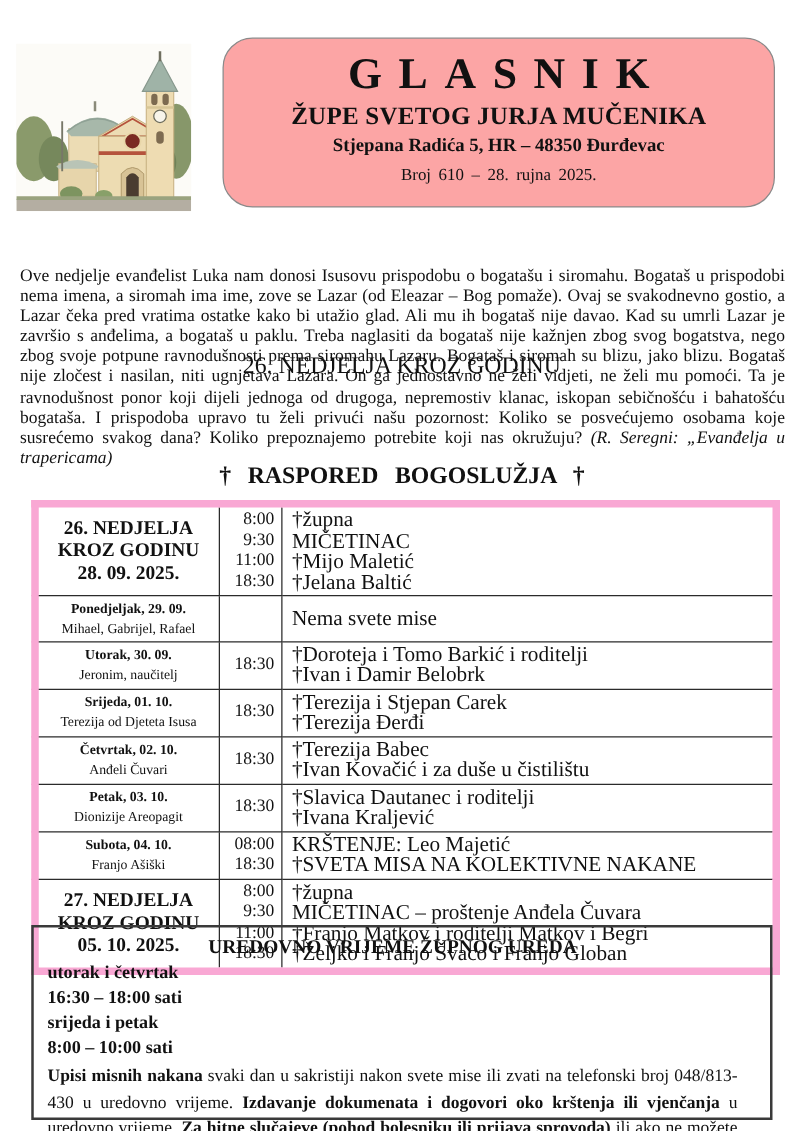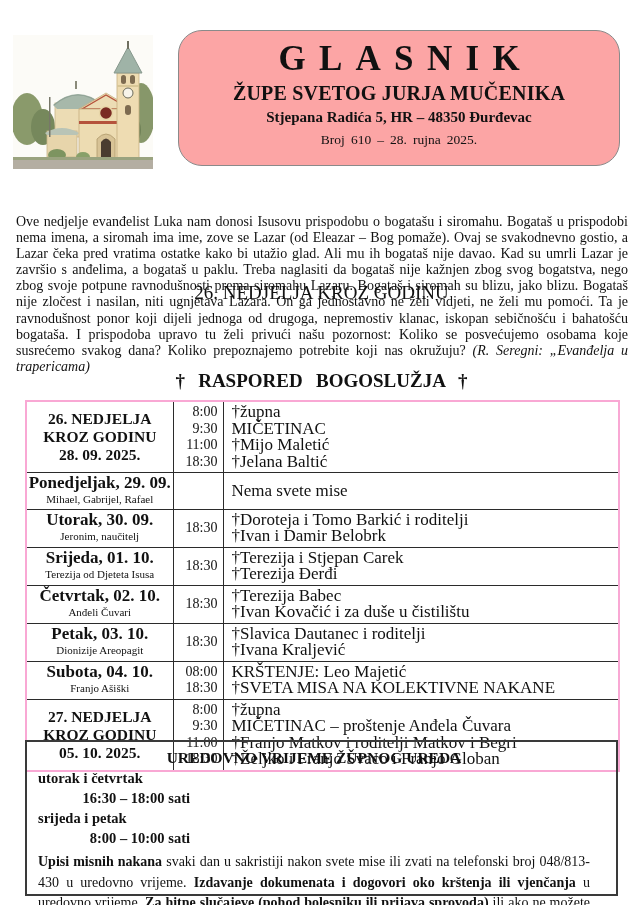--- a/index.html
+++ b/index.html
@@ -51,43 +51,43 @@
     position:absolute;left:0;top:370px;width:643px;text-align:center;
     font-size:19px;font-weight:bold;word-spacing:0.45em;
   }
   table.schedule{
     position:absolute;left:25px;top:400px;width:593px;
     border-collapse:collapse;table-layout:fixed;
   }
   table.schedule td{
     border:1px solid #2b2b2b;vertical-align:middle;padding:2px 0;
   }
-  table.schedule{border:2px solid #f9a8d4;}
+  table.schedule{border:6px solid #f9a8d4;}
   col.c-date{width:147px;}
   col.c-time{width:50px;}
   col.c-int{width:396px;}
   .cell-date{text-align:center;}
-  .date-line-bold{font-weight:bold;font-size:17px;line-height:16.5px;}
+  .date-line-bold{font-weight:bold;font-size:11px;line-height:16.5px;}
   .sunday .date-line-bold{font-size:15.5px;line-height:18px;}
   .date-line-sub{font-size:11px;line-height:15px;}
   .cell-time{text-align:right;padding-right:5px !important;}
   .time-line{font-size:14px;line-height:16.5px;}
   .cell-int{padding-left:8px !important;}
   .int-line{font-size:17px;line-height:16.5px;}
 
   
   .office-box{
     position:absolute;left:25px;top:740px;width:593px;height:156px;
     border:2px solid #3a3a3a;box-sizing:border-box;
     padding:6px 26px 0 11px;
   }
   .office-title{text-align:center;font-weight:bold;font-size:15.5px;line-height:20px;}
   .office-hours{display:flex;justify-content:center;font-weight:bold;font-size:14.5px;line-height:20px;flex-direction:column;}
   .office-hours .oh-days{width:150px;text-align:left;padding-left:0;}
-  .office-hours .oh-time{width:152px;text-align:right;}
+  .office-hours .oh-time{width:152px;}
   .office-para{
     margin-top:4px;font-size:14px;line-height:20.5px;text-align:justify;
   }
   .seg-bold{font-weight:bold;}
 </style>
 </head>
 <body>
 
 <div class="page">
 

